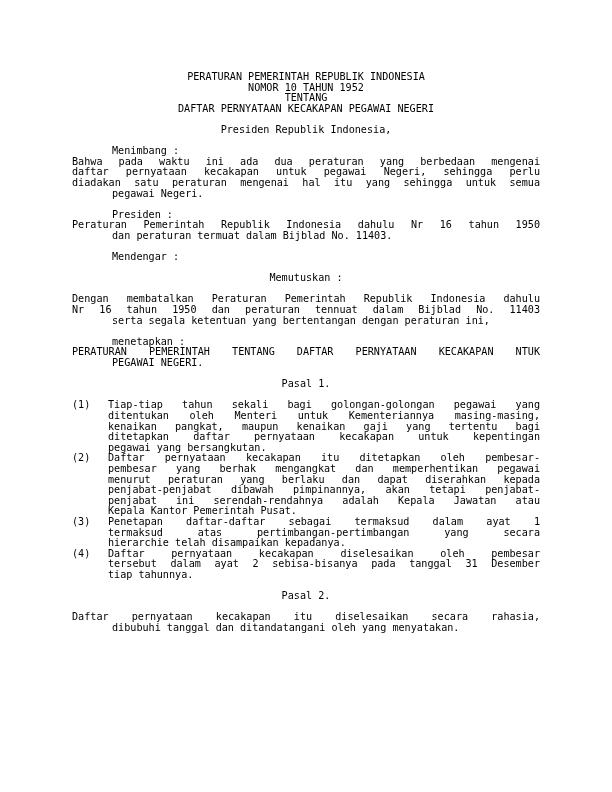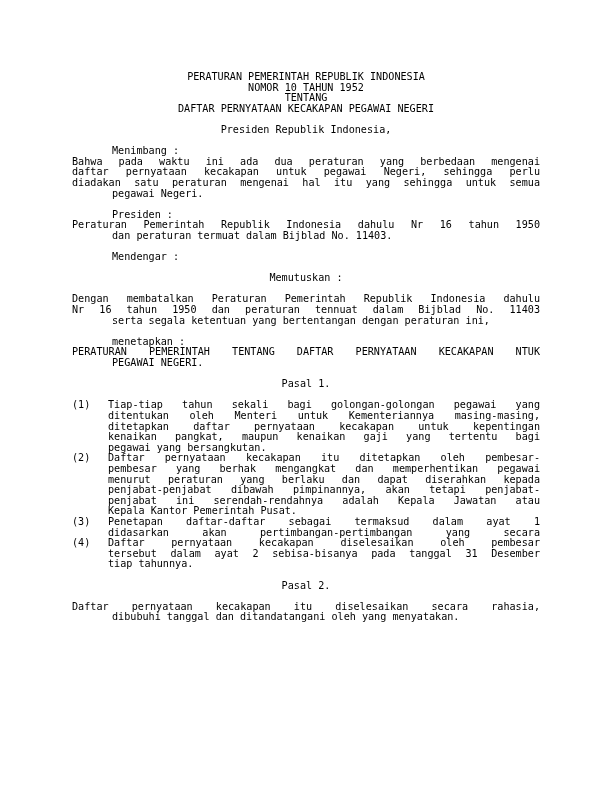--- a/index.html
+++ b/index.html
@@ -67,37 +67,38 @@
   </div>
   <div class="gap"></div>
 
   <div class="center">Pasal 1.</div>
   <div class="gap"></div>
 
   <div class="item">
     <span class="num">(1)</span>
     <span class="l">Tiap-tiap tahun sekali bagi golongan-golongan pegawai yang</span>
     <span class="l">ditentukan oleh Menteri untuk Kementeriannya masing-masing,</span>
+    <span class="l">kenaikan pangkat, maupun kenaikan gaji yang tertentu bagi</span>
     <span class="l">ditetapkan daftar pernyataan kecakapan untuk kepentingan</span>
-    <span class="l">kenaikan pangkat, maupun kenaikan gaji yang tertentu bagi</span>
     <span class="l last">pegawai yang bersangkutan.</span>
   </div>
   <div class="item">
     <span class="num">(2)</span>
     <span class="l">Daftar pernyataan kecakapan itu ditetapkan oleh pembesar-</span>
     <span class="l">pembesar yang berhak mengangkat dan memperhentikan pegawai</span>
     <span class="l">menurut peraturan yang berlaku dan dapat diserahkan kepada</span>
     <span class="l">penjabat-penjabat dibawah pimpinannya, akan tetapi penjabat-</span>
     <span class="l">penjabat ini serendah-rendahnya adalah Kepala Jawatan atau</span>
     <span class="l last">Kepala Kantor Pemerintah Pusat.</span>
   </div>
   <div class="item">
     <span class="num">(3)</span>
     <span class="l">Penetapan daftar-daftar sebagai termaksud dalam ayat 1</span>
-    <span class="l">didasarkan akan pertimbangan-pertimbangan yang secara</span>
+    <span class="l">termaksud atas pertimbangan-pertimbangan yang secara</span>
+    <span class="l last">hierarchie telah disampaikan kepadanya.</span>
   </div>
   <div class="item">
     <span class="num">(4)</span>
     <span class="l">Daftar pernyataan kecakapan diselesaikan oleh pembesar</span>
     <span class="l">tersebut dalam ayat 2 sebisa-bisanya pada tanggal 31 Desember</span>
     <span class="l last">tiap tahunnya.</span>
   </div>
   <div class="gap"></div>
 
   <div class="center">Pasal 2.</div>

